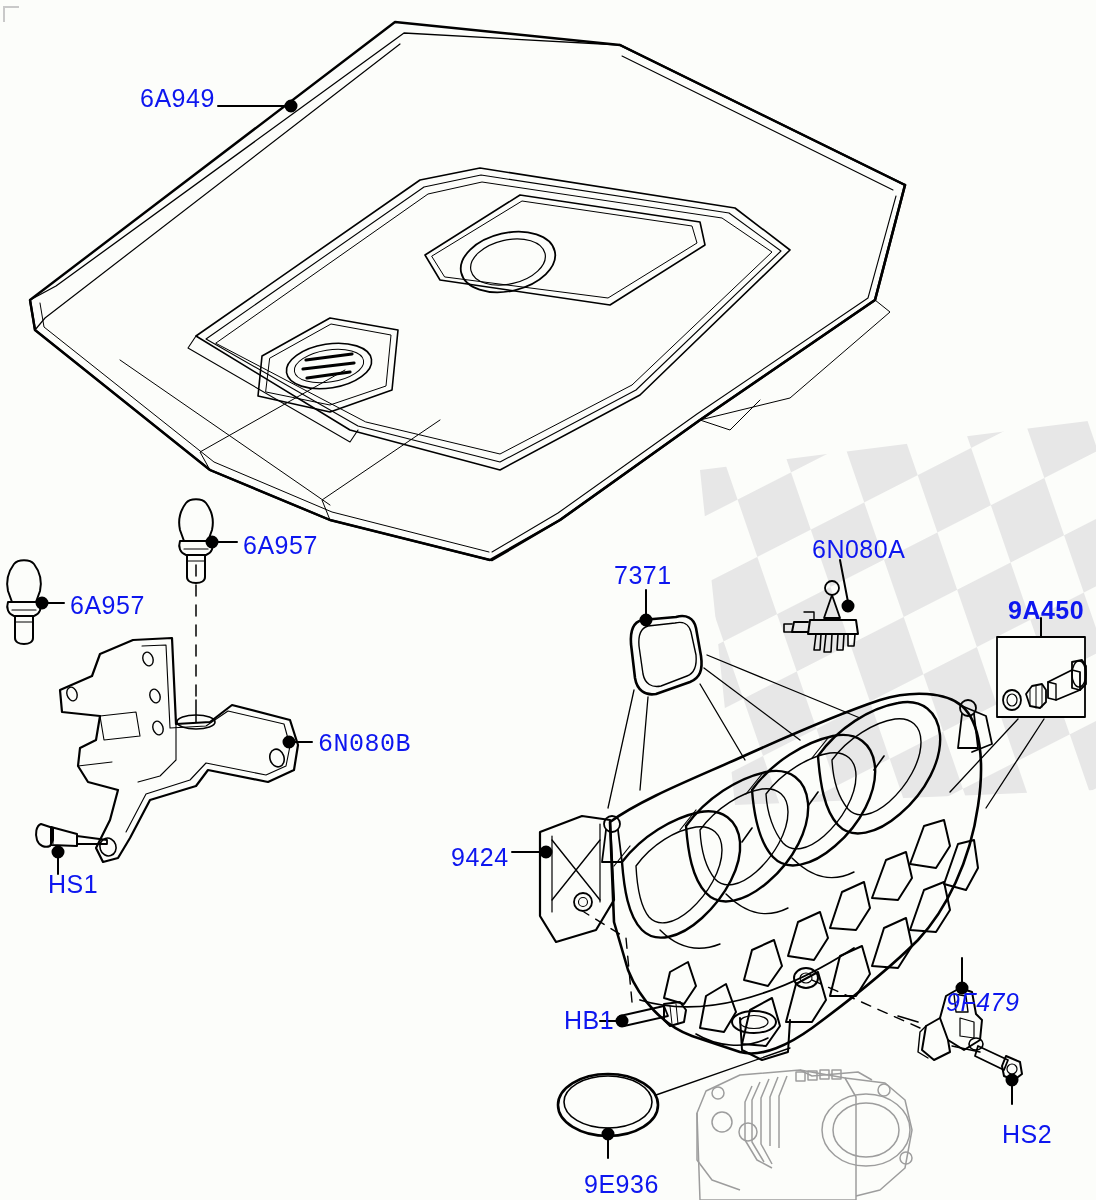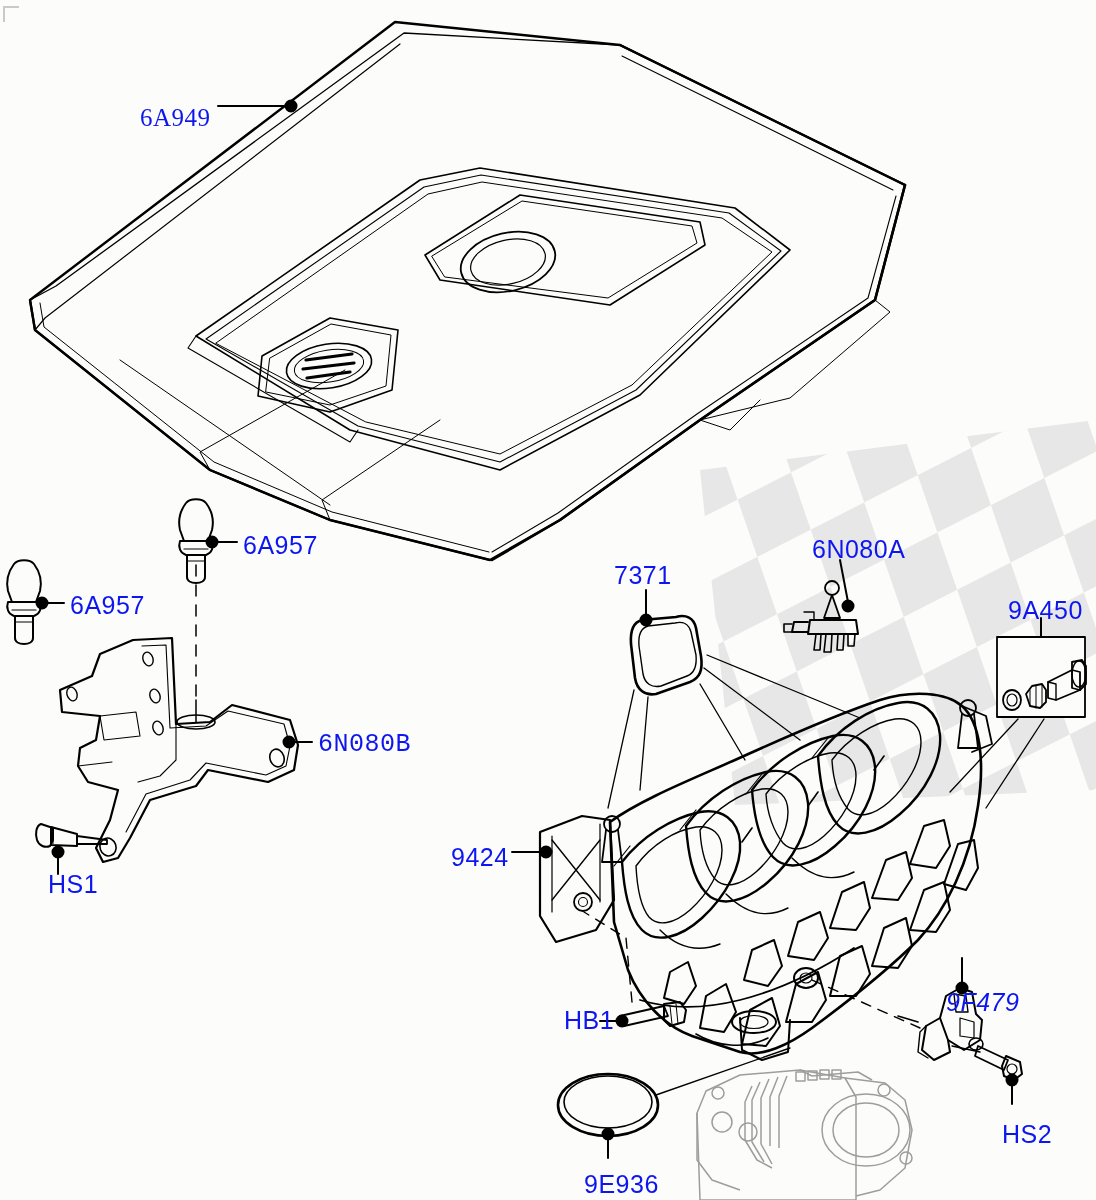--- a/index.html
+++ b/index.html
@@ -369,27 +369,27 @@
         <circle cx="34" cy="29" r="5" stroke-width="1.2"></circle>
       </g>
       <circle cx="1012" cy="1080" r="5.5" fill="#000"></circle>
       <path d="M1012,1084 L1012,1104" stroke-width="2"></path>
 
       <path d="M952,1046 L980,1052" stroke-width="1.4"></path>
 
     </g>
   </svg>
 
-  <div class="lbl" style="left:140px;top:104px;font-family:Liberation Serif, serif;">6A949</div>
+  <div class="lbl" style="left:140px;top:84px;">6A949</div>
   <div class="lbl" style="left:243px;top:531px;">6A957</div>
   <div class="lbl" style="left:70px;top:591px;">6A957</div>
   <div class="lbl" style="left:318px;top:730px;font-family:Liberation Mono, monospace;">6N080B</div>
   <div class="lbl" style="left:48px;top:870px;">HS1</div>
   <div class="lbl" style="left:614px;top:561px;">7371</div>
   <div class="lbl" style="left:812px;top:535px;text-align:center;">6N080A</div>
-  <div class="lbl" style="left:1008px;top:596px;">9A450</div>
+  <div class="lbl" style="left:1008px;top:596px;font-weight:bold;">9A450</div>
   <div class="lbl" style="left:451px;top:843px;">9424</div>
   <div class="lbl" style="left:564px;top:1006px;">HB1</div>
   <div class="lbl" style="left:584px;top:1170px;">9E936</div>
   <div class="lbl" style="left:946px;top:988px;font-style:italic;">9F479</div>
   <div class="lbl" style="left:1002px;top:1120px;">HS2</div>
 
 </div>
 
 </body></html>

